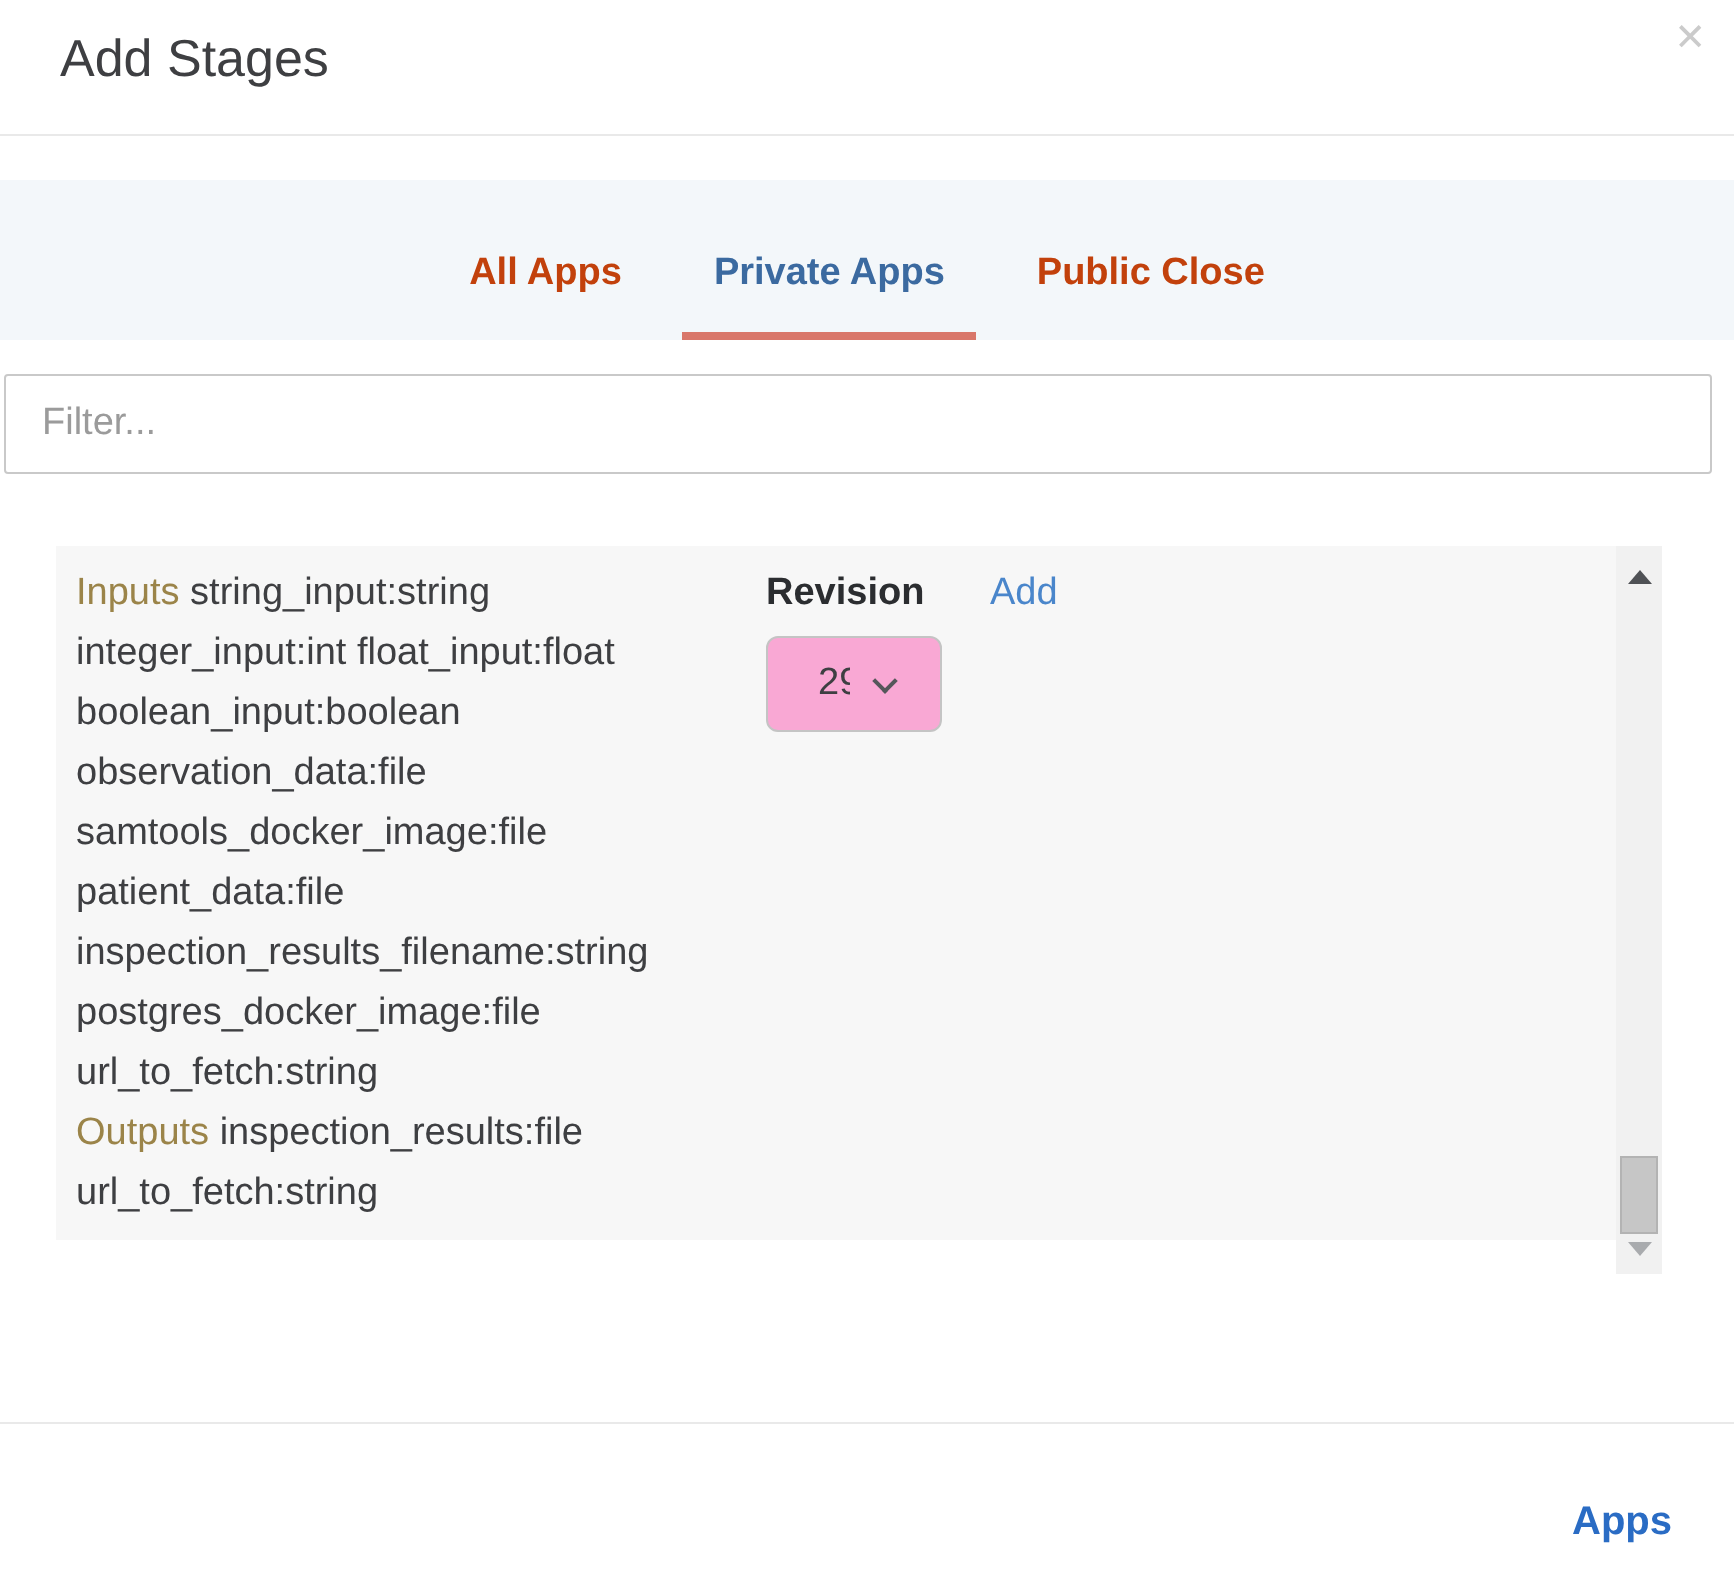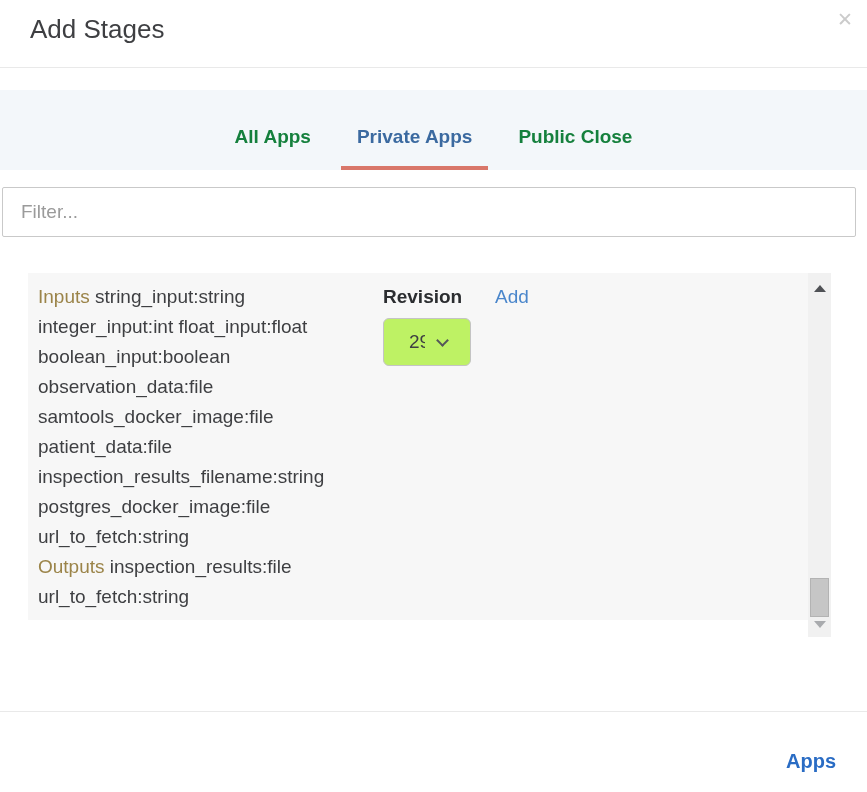--- a/index.html
+++ b/index.html
@@ -42,21 +42,21 @@
     height: 80px;
     background: var(--tabbar_bg, #f3f7fa);
     display: flex;
     justify-content: center;
     align-items: flex-end;
     gap: 14px;
   }
   .tab {
     font-size: 19px;
     font-weight: 700;
-    color: #15803d;
+    color: #c2410c;
     padding: 0 16px 22px 16px;
     cursor: pointer;
     white-space: nowrap;
   }
   .tab.active {
     color: var(--tab_active, #3b6aa0);
     padding-bottom: 18px;
     border-bottom: 4px solid var(--tab_underline, #d9776a);
   }
 
@@ -111,21 +111,21 @@
   .rev-header {
     font-size: 19px;
     line-height: 30px;
     font-weight: 700;
     color: #2b2d30;
   }
   .rev-select {
     margin-top: 6px;
     width: 88px;
     height: 48px;
-    background: #bef264;
+    background: #f9a8d4;
     border: 1px solid #c4c4c4;
     border-radius: 6px;
     display: flex;
     align-items: center;
     padding-left: 25px;
     cursor: pointer;
   }
   .rev-value {
     display: inline-block;
     width: 16px;

